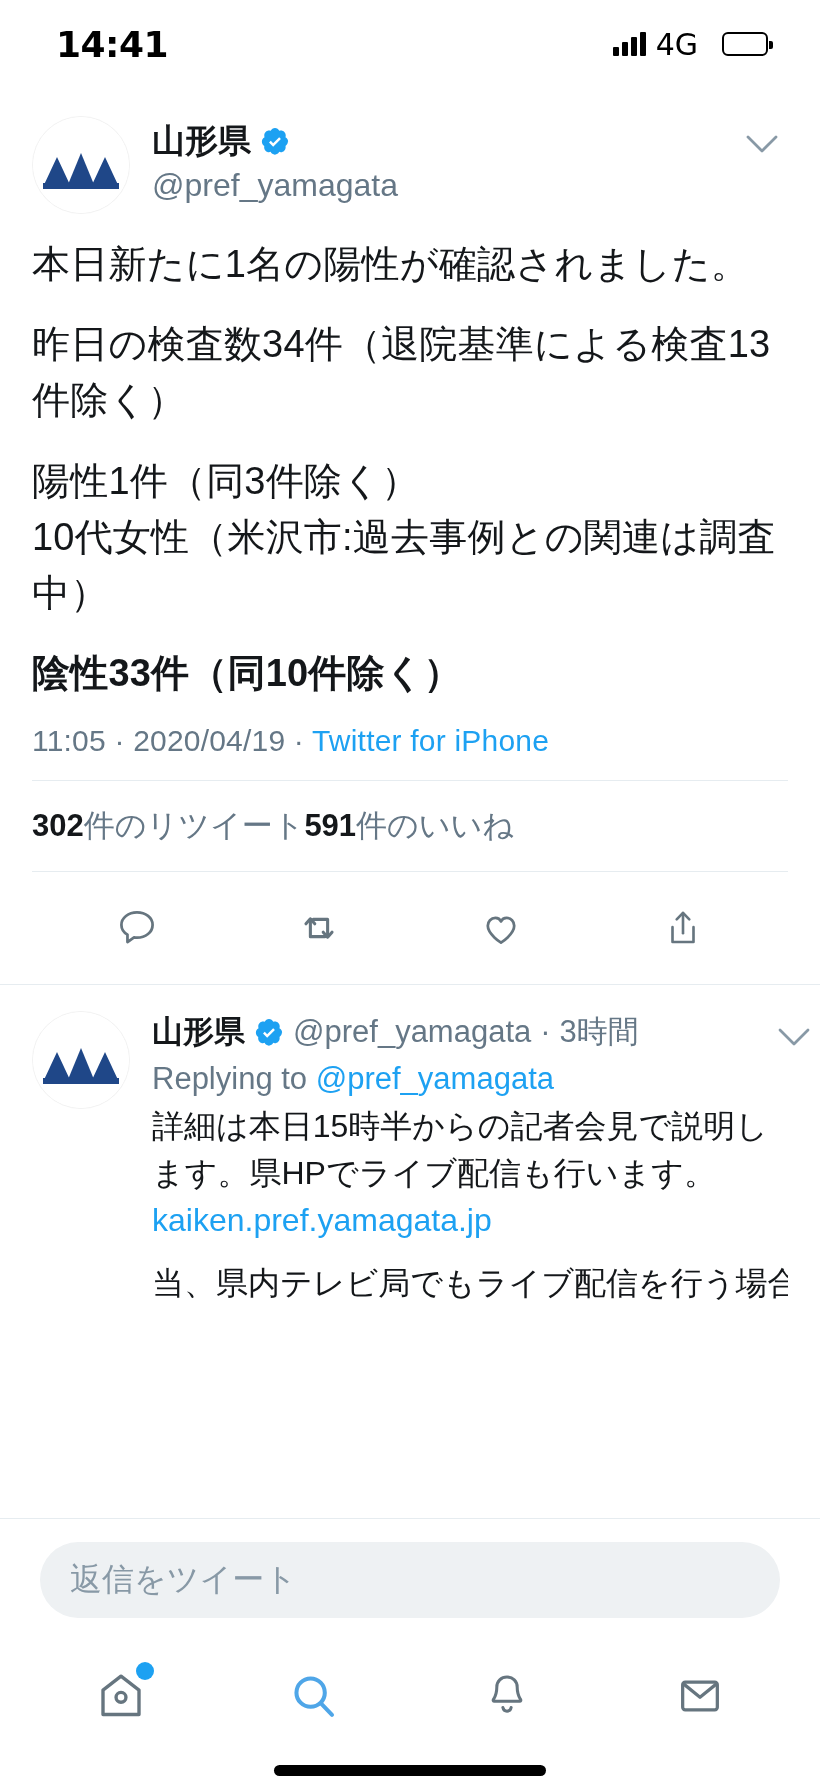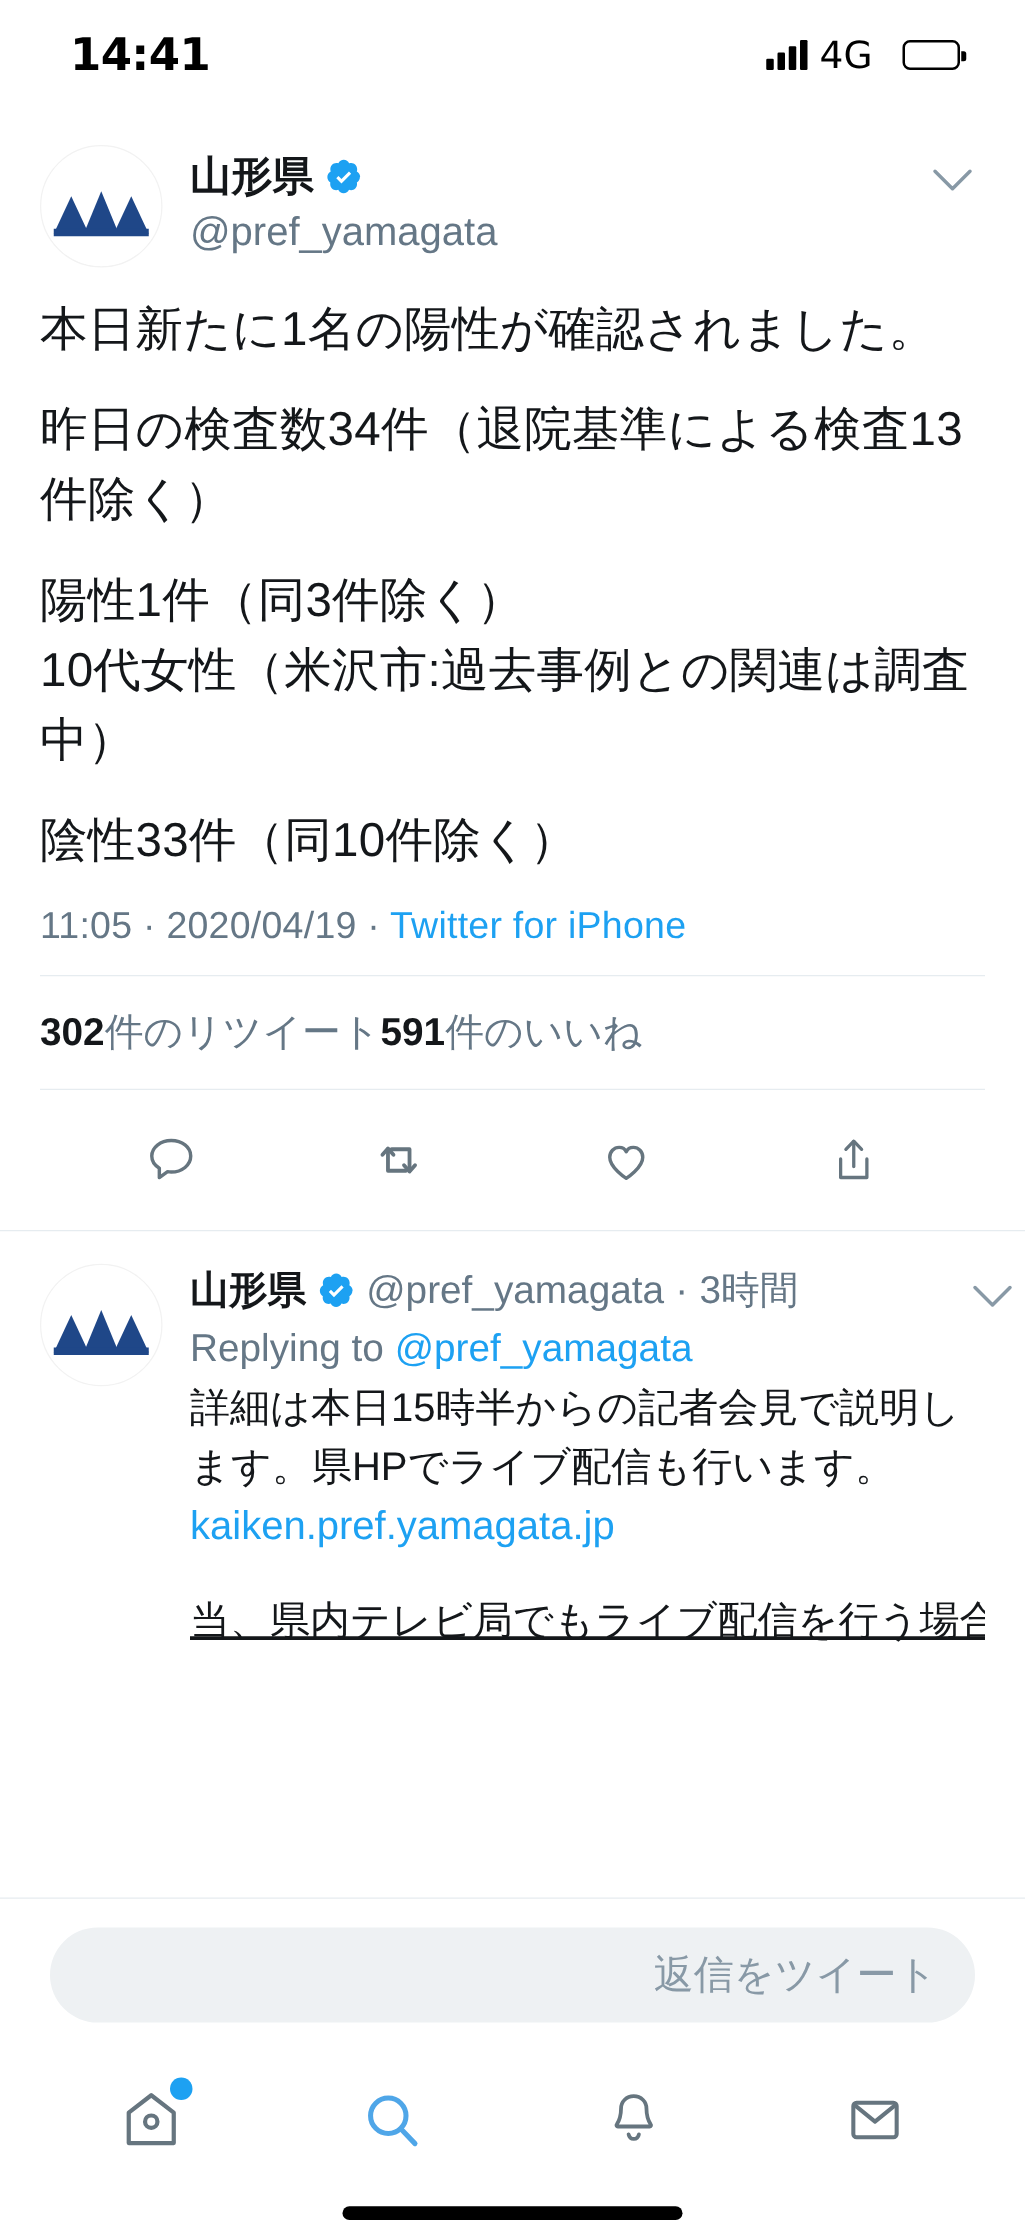--- a/index.html
+++ b/index.html
@@ -202,21 +202,21 @@
     padding-top: 22px;
   }
   .tweet-para {
     font-size: 38px;
     line-height: 1.48;
     color: #14171a;
     margin: 0 0 24px 0;
     letter-spacing: 0.2px;
     white-space: pre-wrap;
   }
-  .tweet-para:last-child { margin-bottom: 0; }
+  .tweet-para:last-child { margin-bottom: 0; font-weight: bold; }
 
   .meta-line {
     font-size: 30px;
     color: #657786;
     padding: 22px 0 22px 0;
     letter-spacing: 0.2px;
   }
   .meta-source { color: #1da1f2; }
 
   .divider {
@@ -306,24 +306,23 @@
     color: #1da1f2;
     font-size: 32px;
     line-height: 1.47;
     display: block;
     cursor: pointer;
   }
   .reply-cut {
     font-size: 32px;
     line-height: 1.47;
     color: #14171a;
-    margin-top: 29px;
+    margin-top: 16px;
     white-space: nowrap;
     overflow: hidden;
-    text-decoration: underline;
   }
   .reply-caret {
     position: absolute;
     right: 6px;
     top: 32px;
     width: 40px;
     height: 40px;
     display: flex;
     align-items: center;
     justify-content: center;
@@ -352,21 +351,20 @@
     border-radius: 38px;
     display: flex;
     align-items: center;
     padding: 0 30px;
     box-sizing: border-box;
     border: none;
     font-size: 32px;
     color: #8899a6;
     font-family: "Liberation Sans", "DejaVu Sans", sans-serif;
     outline: none;
-    text-align: right;
   }
   .compose-field::placeholder { color: #8899a6; opacity: 1; }
 
   
   .tab-bar {
     position: absolute;
     left: 0;
     right: 0;
     bottom: 0;
     height: 152px;

